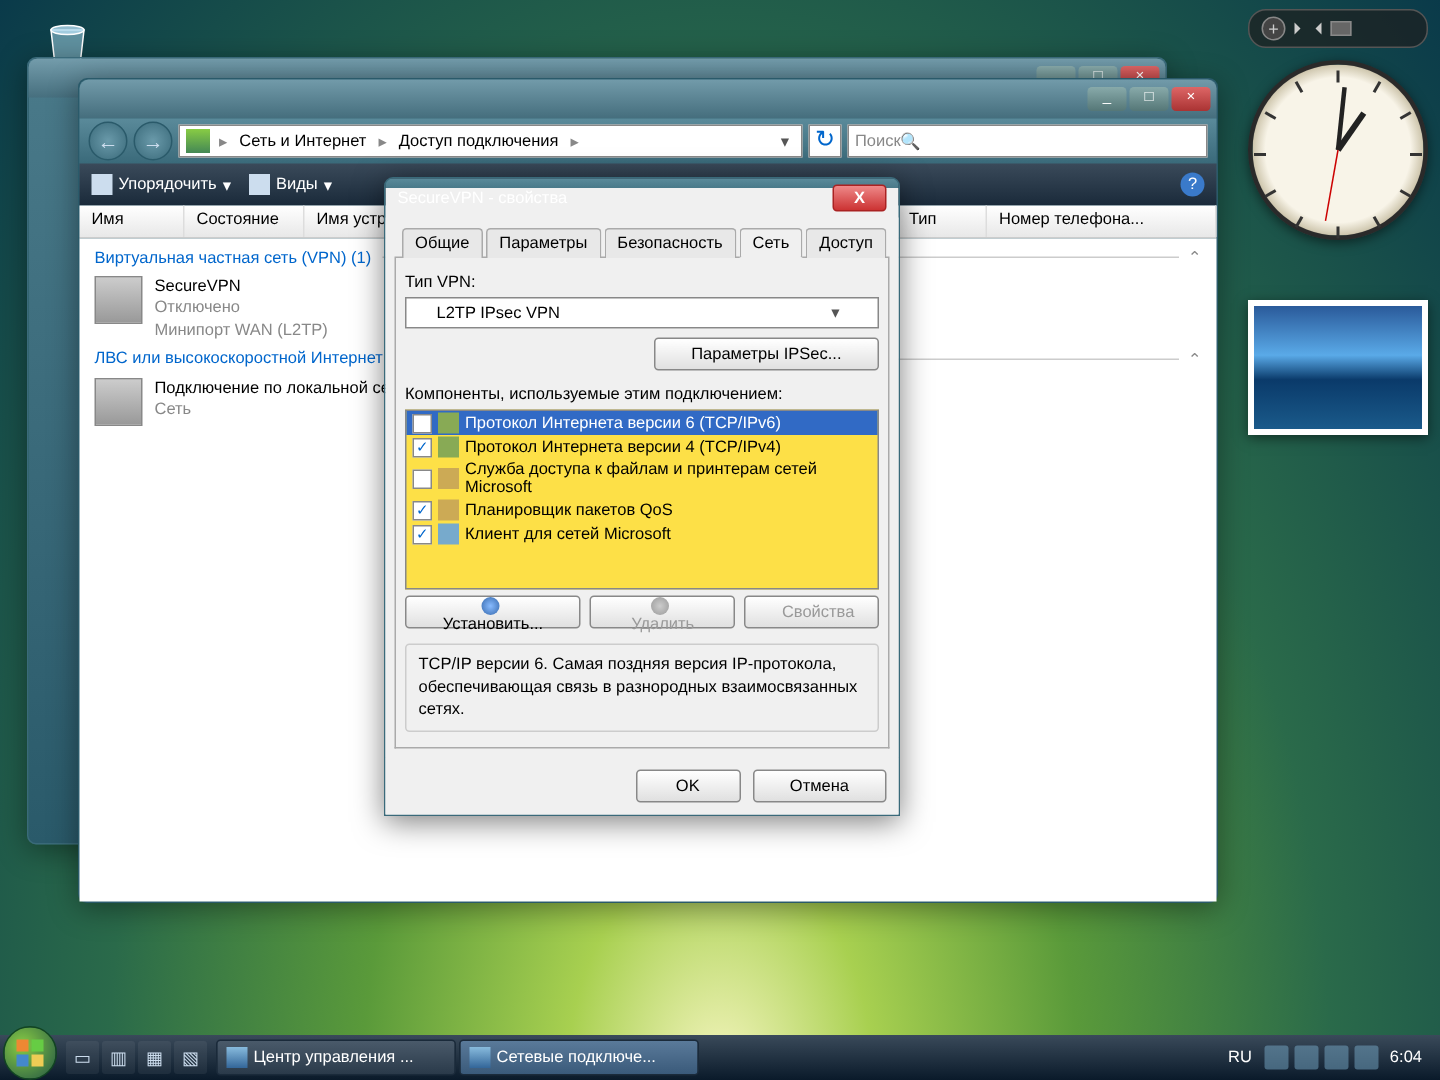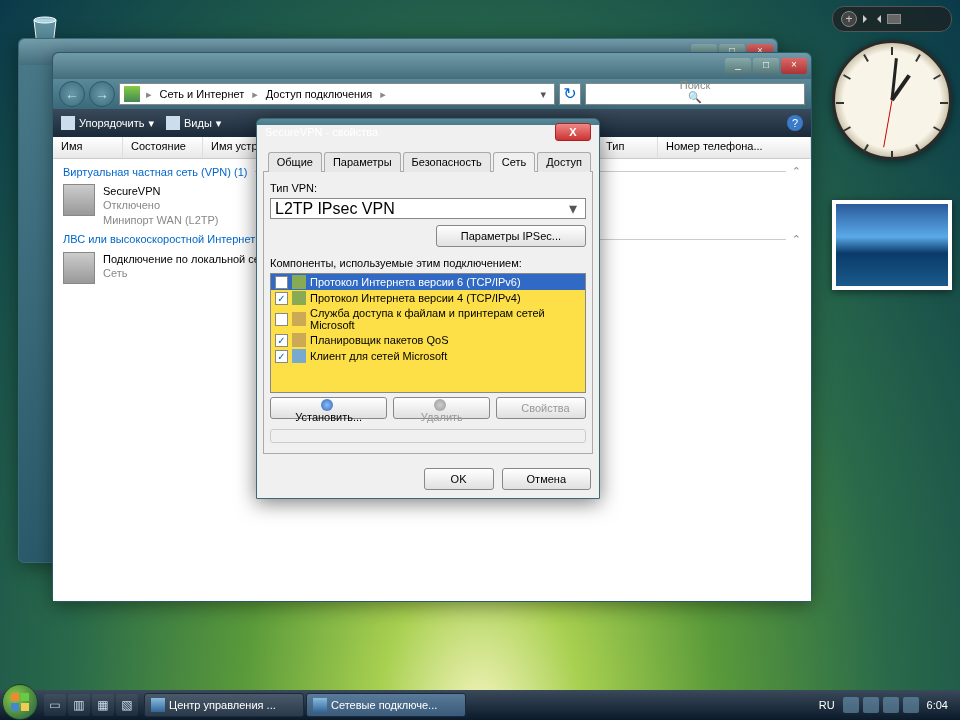--- a/index.html
+++ b/index.html
@@ -28,21 +28,21 @@
 .titlebar { height: 26px; background: linear-gradient(to bottom, rgba(120,160,175,0.9), rgba(70,110,125,0.9)); display: flex; align-items: center; padding: 0 4px; border-radius: 6px 6px 0 0; }
 .titlebar-spacer { flex: 1; }
 .win-btn { width: 26px; height: 16px; margin-left: 2px; border-radius: 3px; font-size: 10px; text-align:center; line-height:14px; color:#fff; cursor:pointer; background: linear-gradient(to bottom, #8aa, #577);}
 .win-btn.close { background: linear-gradient(to bottom, #d66, #a33); }
 .navbar { height: 30px; background: linear-gradient(to bottom, #5a8a9a, #3a6a7a); display: flex; align-items: center; padding: 0 6px; gap: 4px; }
 .nav-btn { width: 26px; height: 26px; border-radius: 50%; background: radial-gradient(circle, #6a9aaa, #3a6a7a); border: 1px solid #2a5a6a; cursor:pointer; color:#cde; font-size:14px; text-align:center; line-height:24px;}
 .breadcrumb { flex: 1; height: 22px; background: #fff; border: 1px solid #888; display: flex; align-items: center; font-size: 11px; padding: 0 4px; }
 .breadcrumb span { padding: 0 4px; }
 .bc-sep { color: #888; }
 .refresh-btn { width: 22px; height: 22px; background: #fff; border: 1px solid #888; cursor:pointer; text-align:center; line-height:20px; color:#06c;}
-.searchbox { width: 220px; height: 22px; background: #fff; border: 1px solid #888; font-size: 11px; padding: 0 4px; color: #888; display:flex; align-items:center; justify-content:flex-end;flex-direction:column;}
+.searchbox { width: 240px; height: 22px; background: #fff; border: 1px solid #888; font-size: 11px; padding: 0 4px; color: #888; display:flex; align-items:center; justify-content:flex-start;}
 .toolbar2 { height: 28px; background: linear-gradient(to bottom, #3a4a5a, #1a2a3a); display: flex; align-items: center; padding: 0 8px; gap: 12px; color: #fff; font-size: 11px; }
 .tb-item { display: flex; align-items: center; gap: 4px; cursor:pointer; }
 .help-icon { margin-left: auto; width:16px; height:16px; border-radius:50%; background:#3a7aca; color:#fff; text-align:center; line-height:16px; font-size:11px; cursor:pointer;}
 .columns-hdr { height: 22px; background: linear-gradient(to bottom, #fff, #e8e8e8); display: flex; font-size: 11px; border-bottom: 1px solid #ccc; }
 .col-h { padding: 3px 8px; border-right: 1px solid #ddd; }
 .content-area { flex: 1; background: #fff; padding: 4px 0; font-size: 11px; overflow: hidden; position: relative;}
 .group-hdr { color: #06c; padding: 2px 10px; display: flex; align-items: center; }
 .group-line { flex:1; height:1px; background: #ccc; margin-left:8px;}
 .group-chev { color:#888; cursor:pointer; margin-left:6px;}
 .conn-item { display: flex; padding: 4px 10px; gap: 8px; }
@@ -55,21 +55,21 @@
 .dialog { position: absolute; left: 256px; top: 118px; width: 344px; background: linear-gradient(to bottom, #5a8a9a 0%, #4a7a8a 6px, #f0f0f0 6px, #f0f0f0 100%); border: 1px solid #3a6a7a; border-radius: 6px 6px 0 0; box-shadow: 0 4px 20px rgba(0,0,0,0.5); font-size: 11px; }
 .dlg-title { height: 26px; display: flex; align-items: center; padding: 0 8px; color: #fff; }
 .dlg-title-text { flex: 1; }
 .dlg-close { width: 36px; height: 18px; background: linear-gradient(to bottom, #e88, #c33); border: 1px solid #a22; border-radius: 3px; color: #fff; text-align:center; line-height:16px; cursor:pointer; font-weight:bold;}
 .dlg-body { background: #f0f0f0; padding: 6px; }
 .tabstrip { display: flex; border-bottom: 1px solid #aaa; justify-content: flex-end; }
 .tab { padding: 3px 8px; border: 1px solid #aaa; border-bottom: none; background: #e8e8e8; margin-right: 2px; border-radius: 3px 3px 0 0; cursor:pointer; position:relative; top:1px;}
 .tab.active { background: #f0f0f0; border-bottom: 1px solid #f0f0f0; }
 .tab-content { padding: 10px 6px; border: 1px solid #aaa; border-top:none; background: #f0f0f0;}
 .field-label { margin-bottom: 4px; }
-.combo { width: 100%; height: 21px; border: 1px solid #888; background: #fff; font-size: 16px; padding: 0 4px; display:flex; align-items:flex-end; justify-content:space-between;}
+.combo { width: 100%; height: 21px; border: 1px solid #888; background: #fff; font-size: 11px; padding: 0 20px; display:flex; align-items:center; justify-content:space-between;}
 .combo-btn { width: 16px; text-align:center; color:#555;}
 .btn { min-width: 80px; height: 22px; border: 1px solid #888; background: linear-gradient(to bottom, #fff, #e0e0e0); border-radius: 3px; font-size: 11px; cursor:pointer; padding: 0 24px;}
 .btn:disabled, .btn.disabled { color: #999; }
 .btn-row-r { display: flex; justify-content: flex-end; margin-top: 6px; }
 .comp-label { margin: 10px 0 4px; }
 .listbox { border: 1px solid #888; background: #fde047; height: 120px; }
 .li-row { display: flex; align-items: center; padding: 1px 4px; gap: 4px; }
 .li-row.selected { background: #316ac5; color: #fff; }
 .cb { width: 13px; height: 13px; border: 1px solid #888; background: #fff; font-size:10px; text-align:center; line-height:11px; color:#06c; flex-shrink:0;}
 .li-icon { width: 14px; height: 14px; background: #8a5; flex-shrink:0;}
@@ -270,20 +270,21 @@
           <div class="li-icon" style="background:#7ac"></div>
           <span>Клиент для сетей Microsoft</span>
         </div>
       </div>
       <div class="btn-row3">
         <button class="btn"><span style="width:12px;height:12px;background:radial-gradient(#8bf,#36a);display:inline-block;border-radius:50%;margin-right:3px;vertical-align:middle;"></span><span>Установить...</span></button>
         <button class="btn disabled"><span style="width:12px;height:12px;background:radial-gradient(#ccc,#999);display:inline-block;border-radius:50%;margin-right:3px;vertical-align:middle;"></span><span>Удалить</span></button>
         <button class="btn disabled">Свойства</button>
       </div>
       <div class="desc-box">
+        <div class="desc-text">TCP/IP версии 6. Самая поздняя версия IP-протокола, обеспечивающая связь в разнородных взаимосвязанных сетях.</div>
       </div>
     </div>
   </div>
   <div class="dlg-buttons">
     <button class="btn" style="min-width:70px">OK</button>
     <button class="btn" style="min-width:70px">Отмена</button>
   </div>
 </div>
 
 <div class="taskbar">

